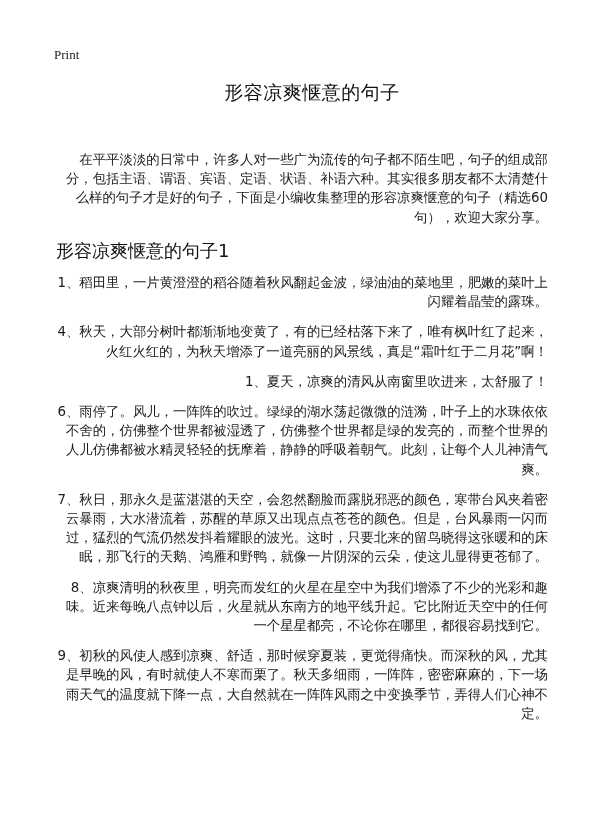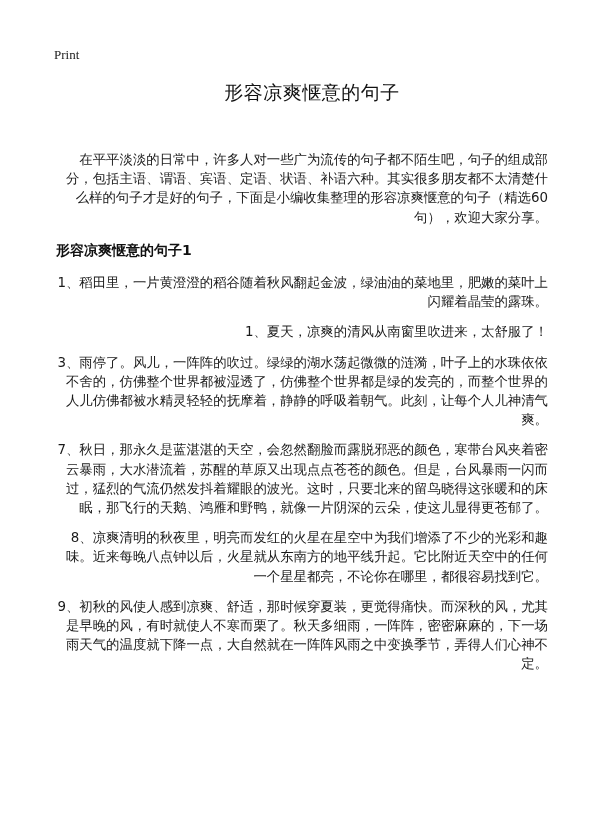--- a/index.html
+++ b/index.html
@@ -61,38 +61,39 @@
     }
     .content p {
       margin: 0 0 11px 0;
       text-align: right;
       word-break: break-all;
     }
     .content .intro {
       margin-bottom: 14px;
     }
     .section-heading {
-      font-weight: bold;
-      font-size: 14px;
+      font-weight: normal;
+      font-size: 18px;
       margin: 0 0 13px 0;
       color: #111111;
     }
   </style>
 </head>
 <body>
 
 <div class="page">
   <div class="print-label">Print</div>
 
   <h1 class="doc-title">形容凉爽惬意的句子</h1>
 
 
   <div class="content">
     <p class="intro">在平平淡淡的日常中，许多人对一些广为流传的句子都不陌生吧，句子的组成部分，包括主语、谓语、宾语、定语、状语、补语六种。其实很多朋友都不太清楚什么样的句子才是好的句子，下面是小编收集整理的形容凉爽惬意的句子（精选60句），欢迎大家分享。</p>
     <div class="section-heading">形容凉爽惬意的句子1</div>
     <p>1、稻田里，一片黄澄澄的稻谷随着秋风翻起金波，绿油油的菜地里，肥嫩的菜叶上闪耀着晶莹的露珠。</p>
+    <p>4、秋天，大部分树叶都渐渐地变黄了，有的已经枯落下来了，唯有枫叶红了起来，火红火红的，为秋天增添了一道亮丽的风景线，真是“霜叶红于二月花”啊！</p>
     <p>1、夏天，凉爽的清风从南窗里吹进来，太舒服了！</p>
-    <p>3、雨停了。风儿，一阵阵的吹过。绿绿的湖水荡起微微的涟漪，叶子上的水珠依依不舍的，仿佛整个世界都被湿透了，仿佛整个世界都是绿的发亮的，而整个世界的人儿仿佛都被水精灵轻轻的抚摩着，静静的呼吸着朝气。此刻，让每个人儿神清气爽。</p>
+    <p>6、雨停了。风儿，一阵阵的吹过。绿绿的湖水荡起微微的涟漪，叶子上的水珠依依不舍的，仿佛整个世界都被湿透了，仿佛整个世界都是绿的发亮的，而整个世界的人儿仿佛都被水精灵轻轻的抚摩着，静静的呼吸着朝气。此刻，让每个人儿神清气爽。</p>
     <p>7、秋日，那永久是蓝湛湛的天空，会忽然翻脸而露脱邪恶的颜色，寒带台风夹着密云暴雨，大水潜流着，苏醒的草原又出现点点苍苍的颜色。但是，台风暴雨一闪而过，猛烈的气流仍然发抖着耀眼的波光。这时，只要北来的留鸟晓得这张暖和的床眠，那飞行的天鹅、鸿雁和野鸭，就像一片阴深的云朵，使这儿显得更苍郁了。</p>
     <p>8、凉爽清明的秋夜里，明亮而发红的火星在星空中为我们增添了不少的光彩和趣味。近来每晚八点钟以后，火星就从东南方的地平线升起。它比附近天空中的任何一个星星都亮，不论你在哪里，都很容易找到它。</p>
     <p>9、初秋的风使人感到凉爽、舒适，那时候穿夏装，更觉得痛快。而深秋的风，尤其是早晚的风，有时就使人不寒而栗了。秋天多细雨，一阵阵，密密麻麻的，下一场雨天气的温度就下降一点，大自然就在一阵阵风雨之中变换季节，弄得人们心神不定。</p>
   </div>
 </div>
 
 </body></html>

